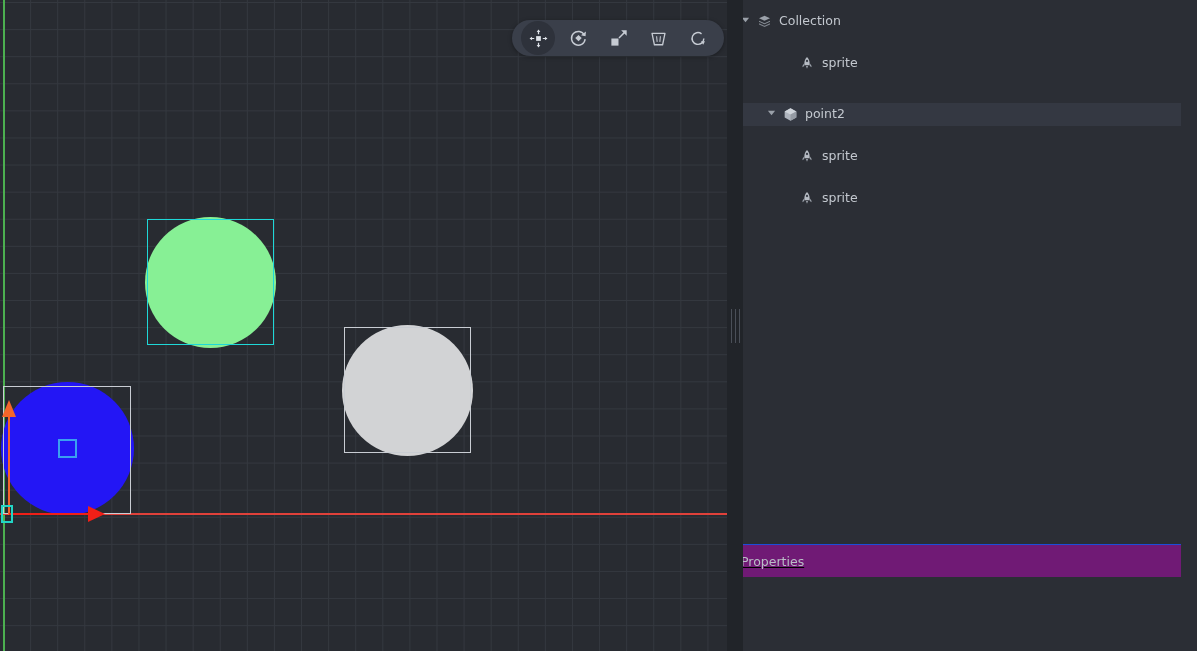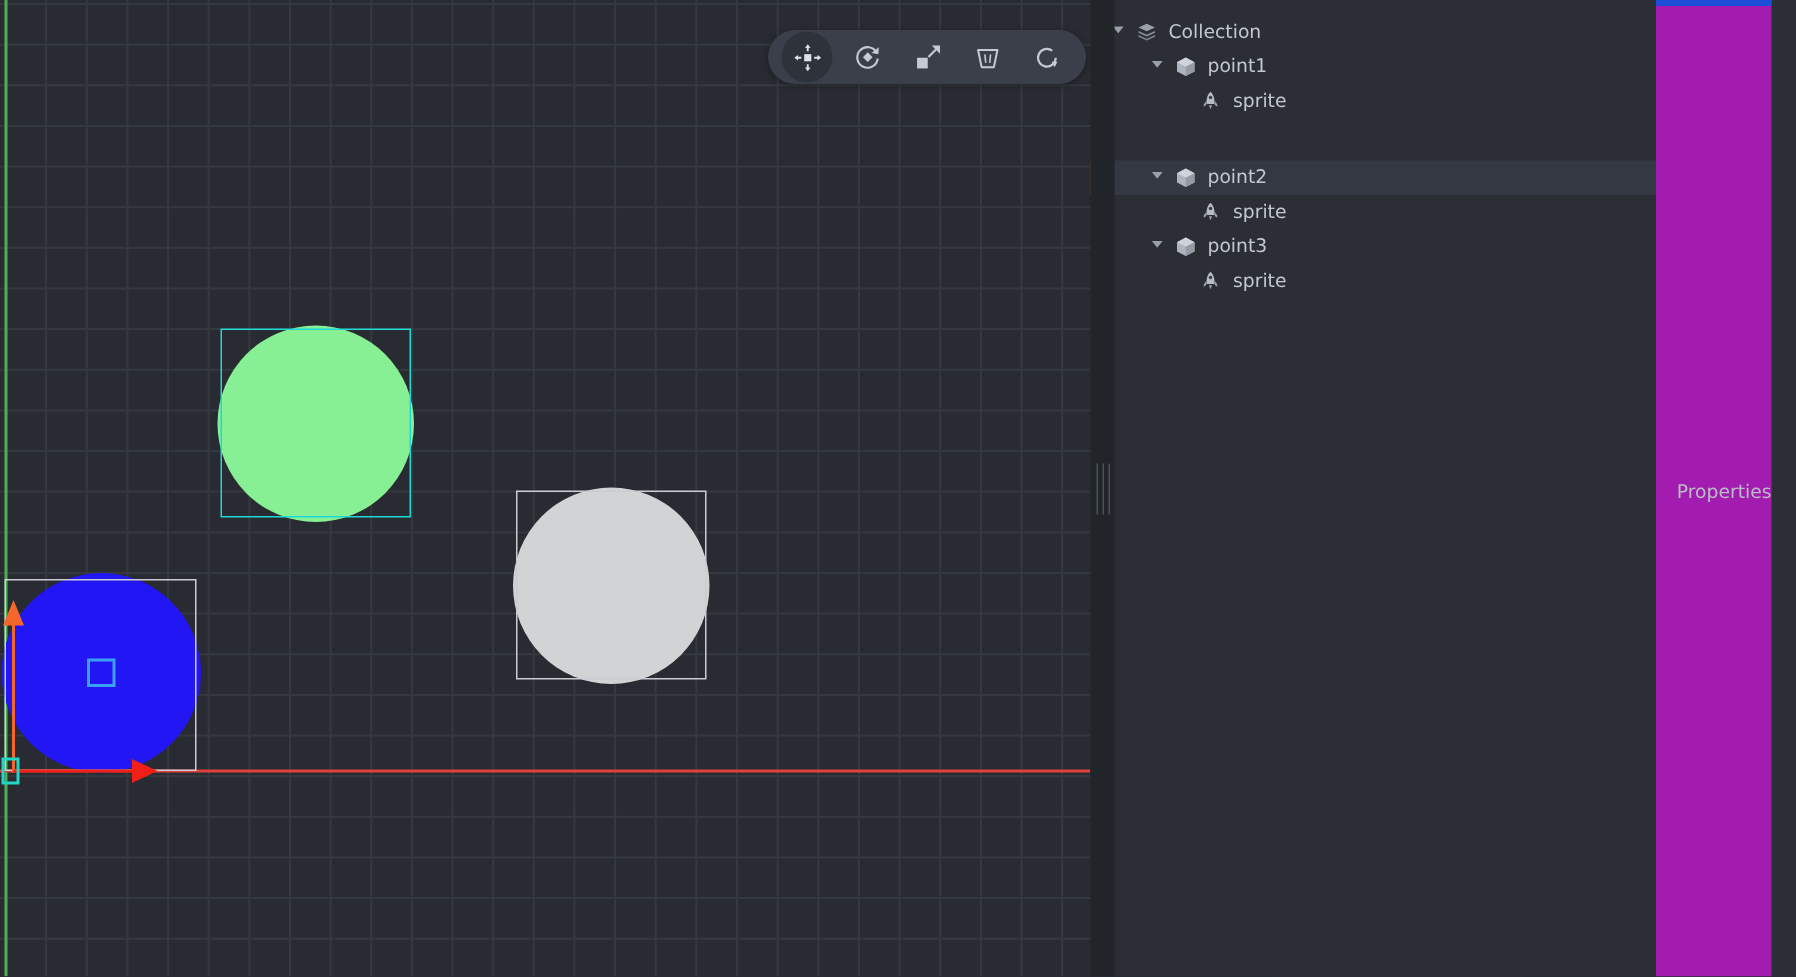--- a/index.html
+++ b/index.html
@@ -136,24 +136,24 @@
     z-index: 5;
   }
   #splitter-grip { display: flex; gap: 3px; }
   #splitter-grip i {
     display: block; width: 1px; height: 34px; background: #4a4f58;
   }
 
   
   #right-panel {
     width: 454px;
-    height: 651px;
+    height: 577px;
     flex: 0 0 454px;
     background: #2b2e35;
-    display: flex; flex-direction: row;
+    display: flex; flex-direction: column;
     position: relative;
     text-align: right;
   }
   #outliner {
     flex: 1 1 auto;
     overflow: hidden;
     padding-top: 10px;
   }
   .tree-row {
     height: 23px;
@@ -175,28 +175,29 @@
   .tw { display: inline-block; width: 13px; height: 13px; margin-right: 3px; flex: 0 0 13px; }
   .tw svg { display: block; }
   .tw.empty { visibility: hidden; }
   .ticon { display: inline-block; width: 16px; height: 16px; margin-right: 6px; flex: 0 0 16px; }
   .ticon svg { display: block; }
   .tlabel { line-height: 1; padding-bottom: 1px; }
 
   .ind-0 { padding-left: 14px; }
   .ind-1 { padding-left: 27px; }
   .ind-2 { padding-left: 40px; }
-  .ind-3 { padding-left: 57px; }
+  .ind-3 { padding-left: 57px; margin-top: 19px; }
 
   #properties-panel {
     flex: 0 0 33px;
-    border-top: 4px solid #1d4ed8;
-    background: #a21caf;
+    border-top: 1px solid #1d4ed8;
+    background: #701a75;
     display: flex; align-items: center;
     padding-left: 14px;
+    text-decoration: underline;
   }
   #properties-title {
     color: #b9bec6;
     font-size: 12.5px;
   }
 </style>
 </head>
 <body>
 
 <div id="app">
@@ -300,35 +301,20 @@
           </span>
           <span class="ticon">
             <svg id="def-collection" width="15" height="15" viewBox="0 0 18 18">
     <path d="M9 2.2 L15.6 5.2 L9 8.2 L2.4 5.2 Z" fill="#9aa0a9"></path>
     <path d="M2.4 8 L9 11 L15.6 8 L15.6 9.4 L9 12.4 L2.4 9.4 Z" fill="#8b9199"></path>
     <path d="M2.4 11.2 L9 14.2 L15.6 11.2 L15.6 12.6 L9 15.6 L2.4 12.6 Z" fill="#7d838b"></path>
   </svg>
           </span>
           <span class="tlabel">Collection</span>
         </div>
-        <div class="tree-row ind-2">
-          <span class="tw">
-            <svg id="def-caret" width="9" height="9" viewBox="0 0 10 10">
-              <path d="M1 3 L9 3 L5 8 Z" fill="#9aa0a9"></path>
-            </svg>
-          </span>
-          <span class="ticon">
-            <svg id="def-cube" width="15" height="15" viewBox="0 0 18 18">
-    <path d="M9 1.6 L16 5.3 L16 12.7 L9 16.4 L2 12.7 L2 5.3 Z" fill="#aeb4bd"></path>
-    <path d="M9 1.6 L16 5.3 L9 9 L2 5.3 Z" fill="#cfd4da"></path>
-    <path d="M9 9 L16 5.3 L16 12.7 L9 16.4 Z" fill="#959ba4"></path>
-  </svg>
-          </span>
-          <span class="tlabel">point1</span>
-        </div>
         <div class="tree-row ind-3">
           <span class="tw empty"></span>
           <span class="ticon">
             <svg id="def-sprite" width="14" height="14" viewBox="0 0 18 18">
     <path d="M9 1.4 C11.4 3.6 12.4 6.6 12.4 9.6 L12.4 12 L5.6 12 L5.6 9.6 C5.6 6.6 6.6 3.6 9 1.4 Z" fill="#b7bcc4"></path>
     <circle cx="9" cy="6.4" r="1.5" fill="#3a3f48"></circle>
     <path d="M5.4 9.2 L3.2 12.4 L3.2 14.4 L5.4 12.8 Z" fill="#9aa0a9"></path>
     <path d="M12.6 9.2 L14.8 12.4 L14.8 14.4 L12.6 12.8 Z" fill="#9aa0a9"></path>
     <path d="M7.6 13 L9 16.4 L10.4 13 Z" fill="#9aa0a9"></path>
   </svg>
@@ -356,35 +342,20 @@
             <svg id="def-sprite" width="14" height="14" viewBox="0 0 18 18">
     <path d="M9 1.4 C11.4 3.6 12.4 6.6 12.4 9.6 L12.4 12 L5.6 12 L5.6 9.6 C5.6 6.6 6.6 3.6 9 1.4 Z" fill="#b7bcc4"></path>
     <circle cx="9" cy="6.4" r="1.5" fill="#3a3f48"></circle>
     <path d="M5.4 9.2 L3.2 12.4 L3.2 14.4 L5.4 12.8 Z" fill="#9aa0a9"></path>
     <path d="M12.6 9.2 L14.8 12.4 L14.8 14.4 L12.6 12.8 Z" fill="#9aa0a9"></path>
     <path d="M7.6 13 L9 16.4 L10.4 13 Z" fill="#9aa0a9"></path>
   </svg>
           </span>
           <span class="tlabel">sprite</span>
         </div>
-        <div class="tree-row ind-2">
-          <span class="tw">
-            <svg id="def-caret" width="9" height="9" viewBox="0 0 10 10">
-              <path d="M1 3 L9 3 L5 8 Z" fill="#9aa0a9"></path>
-            </svg>
-          </span>
-          <span class="ticon">
-            <svg id="def-cube" width="15" height="15" viewBox="0 0 18 18">
-    <path d="M9 1.6 L16 5.3 L16 12.7 L9 16.4 L2 12.7 L2 5.3 Z" fill="#aeb4bd"></path>
-    <path d="M9 1.6 L16 5.3 L9 9 L2 5.3 Z" fill="#cfd4da"></path>
-    <path d="M9 9 L16 5.3 L16 12.7 L9 16.4 Z" fill="#959ba4"></path>
-  </svg>
-          </span>
-          <span class="tlabel">point3</span>
-        </div>
         <div class="tree-row ind-3">
           <span class="tw empty"></span>
           <span class="ticon">
             <svg id="def-sprite" width="14" height="14" viewBox="0 0 18 18">
     <path d="M9 1.4 C11.4 3.6 12.4 6.6 12.4 9.6 L12.4 12 L5.6 12 L5.6 9.6 C5.6 6.6 6.6 3.6 9 1.4 Z" fill="#b7bcc4"></path>
     <circle cx="9" cy="6.4" r="1.5" fill="#3a3f48"></circle>
     <path d="M5.4 9.2 L3.2 12.4 L3.2 14.4 L5.4 12.8 Z" fill="#9aa0a9"></path>
     <path d="M12.6 9.2 L14.8 12.4 L14.8 14.4 L12.6 12.8 Z" fill="#9aa0a9"></path>
     <path d="M7.6 13 L9 16.4 L10.4 13 Z" fill="#9aa0a9"></path>
   </svg>

